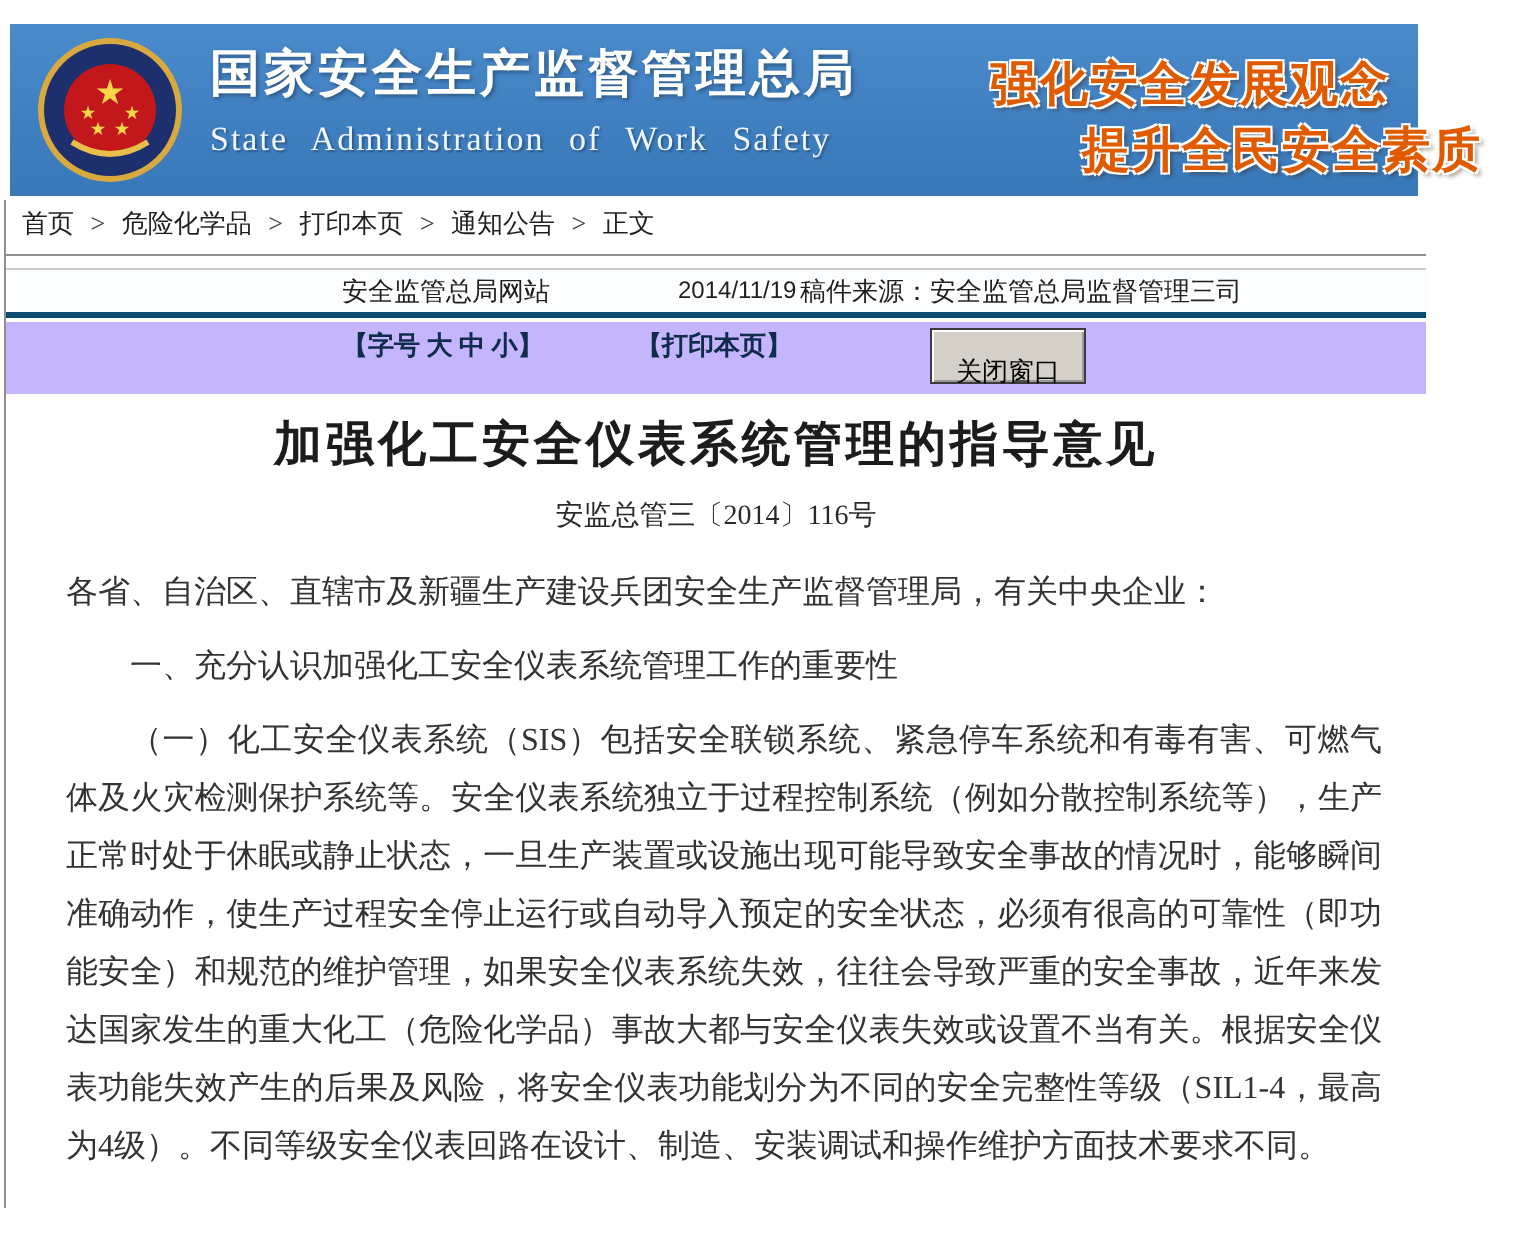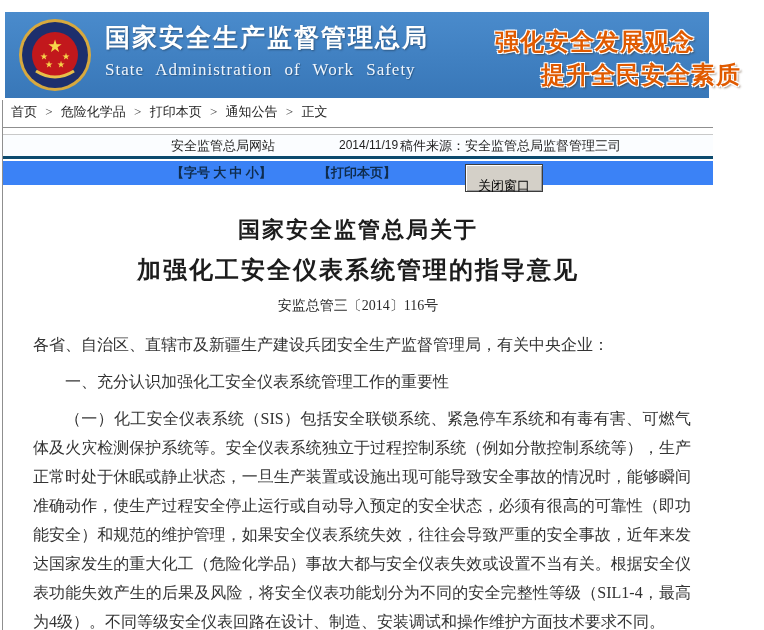--- a/index.html
+++ b/index.html
@@ -43,22 +43,22 @@
   .crumb-link{cursor:pointer;font-family:Liberation Serif, serif;}
   .meta-row{
     position:relative;height:21px;line-height:21px;margin-top:6px;
     background:#fbfdff;border-top:1px solid #c9c9c9;border-bottom:3px solid #0c4a6e;
     font-size:13px;color:#1f1f1f;
   }
   .meta-site{position:absolute;left:168px;}
   .meta-date{position:absolute;left:336px;font-family:"Liberation Sans","DejaVu Sans",sans-serif;font-size:12px;}
   .meta-source{position:absolute;right:92px;}
   .toolbar{
-    position:relative;height:24px;line-height:24px;margin-top:2px;
-    background:#3b82f6;font-size:13px;color:#0f2c4d;font-weight:bold;
+    position:relative;height:36px;line-height:24px;margin-top:2px;
+    background:#c4b5fd;font-size:13px;color:#0f2c4d;font-weight:bold;
   }
   .tb-fontsize{position:absolute;left:168px;cursor:pointer;}
   .tb-print{position:absolute;left:315px;cursor:pointer;}
   .tb-close{
     position:absolute;left:462px;top:3px;height:16px;line-height:16px;
     background:#d4d0c8;border:1px solid #3c3c3c;
     box-shadow:inset 1px 1px 0 #ffffff,inset -1px -1px 0 #9a9a9a;
     padding:13px 12px;font-size:13px;font-weight:normal;color:#000;cursor:pointer;
     font-family:"Liberation Sans","DejaVu Sans",sans-serif;
   }
@@ -118,21 +118,20 @@
       <span class="meta-source">稿件来源：安全监管总局监督管理三司</span>
     </div>
 
     <div class="toolbar">
       <span class="tb-fontsize">【字号 大 中 小】</span>
       <span class="tb-print">【打印本页】</span>
       <button class="tb-close">关闭窗口</button>
     </div>
 
     <div>
-      <div class="doc-title1">国家安全监管总局关于</div>
       <div class="doc-title2">加强化工安全仪表系统管理的指导意见</div>
       <div class="doc-number">安监总管三〔2014〕116号</div>
 
       <div class="article">
         <p>各省、自治区、直辖市及新疆生产建设兵团安全生产监督管理局，有关中央企业：</p>
         <p class="indent">一、充分认识加强化工安全仪表系统管理工作的重要性</p>
         <p class="indent">（一）化工安全仪表系统（SIS）包括安全联锁系统、紧急停车系统和有毒有害、可燃气体及火灾检测保护系统等。安全仪表系统独立于过程控制系统（例如分散控制系统等），生产正常时处于休眠或静止状态，一旦生产装置或设施出现可能导致安全事故的情况时，能够瞬间准确动作，使生产过程安全停止运行或自动导入预定的安全状态，必须有很高的可靠性（即功能安全）和规范的维护管理，如果安全仪表系统失效，往往会导致严重的安全事故，近年来发达国家发生的重大化工（危险化学品）事故大都与安全仪表失效或设置不当有关。根据安全仪表功能失效产生的后果及风险，将安全仪表功能划分为不同的安全完整性等级（SIL1-4，最高为4级）。不同等级安全仪表回路在设计、制造、安装调试和操作维护方面技术要求不同。</p>
       </div>
     </div>
 

